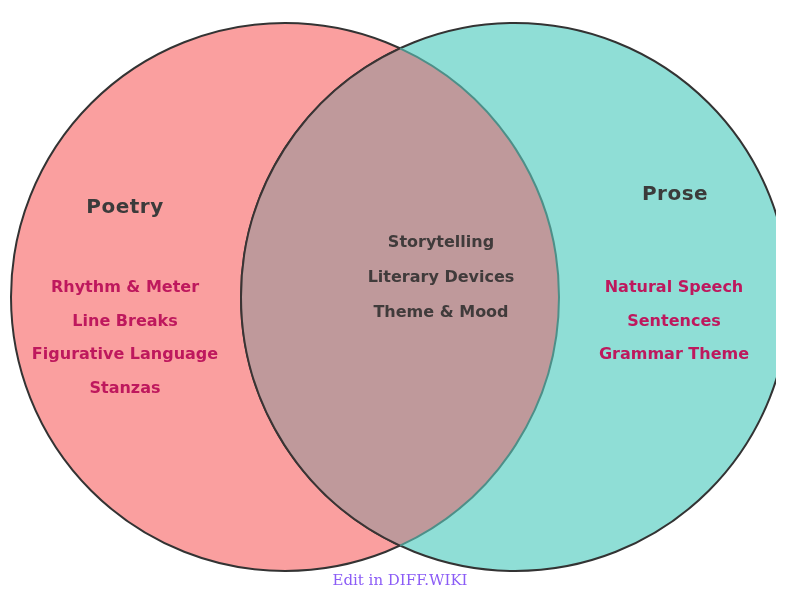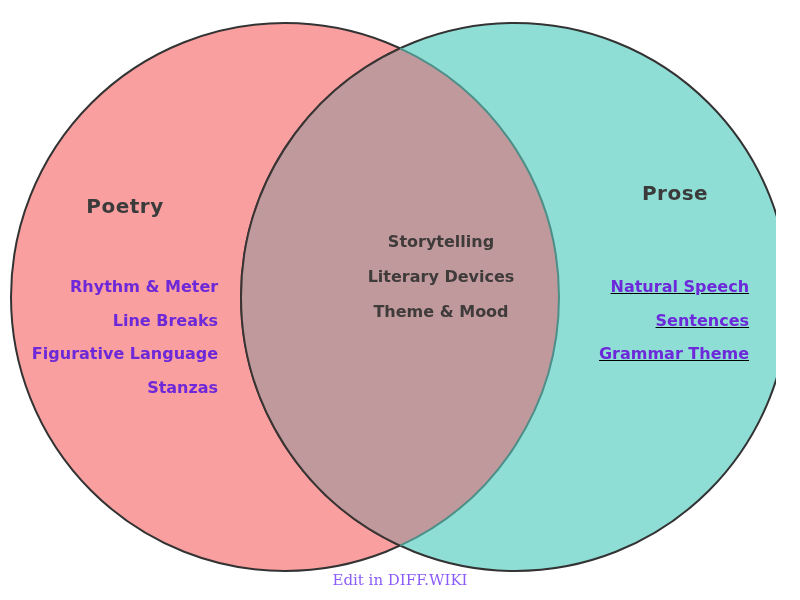--- a/index.html
+++ b/index.html
@@ -34,32 +34,31 @@
     transform: translateX(-50%);
     text-align: center;
     white-space: nowrap;
   }
   .items .item {
     font-size: 16px;
     font-weight: bold;
   }
   .side-items .item {
     line-height: 33.5px;
-    color: #6d28d9;
-    text-align: right;
+    color: #be185d;
   }
   .center-items .item {
     line-height: 35px;
     color: #403b3b;
   }
   .left-title  { left: 125px; top: 206px; }
   .right-title { left: 675px; top: 193px; }
   .left-items   { left: 125px; top: 270px; }
   .center-items { left: 400px; top: 224px; margin-left: 41px; }
-  .right-items  { left: 674px; top: 270px; text-decoration: underline; }
+  .right-items  { left: 674px; top: 270px; }
   .footer {
     position: absolute;
     left: 400px;
     top: 580px;
     transform: translate(-50%, -50%);
     font-family: "DejaVu Serif", serif;
     font-size: 15px;
     color: #8b5cf6;
     white-space: nowrap;
     cursor: pointer;

